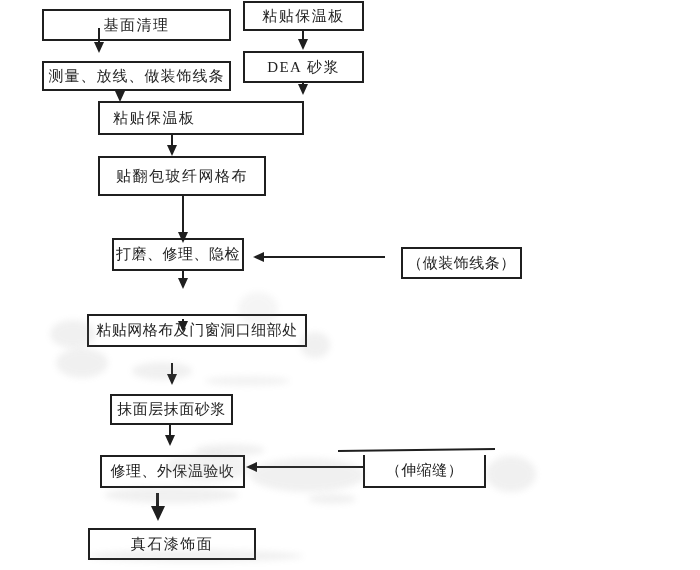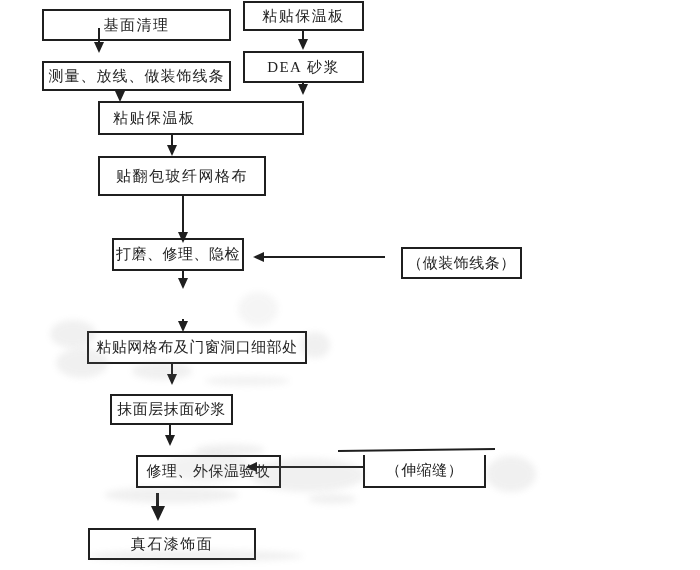--- a/index.html
+++ b/index.html
@@ -19,23 +19,23 @@
   .node.left-align { justify-content:flex-start; padding-left:13px; }
   
   .n1  { left:42px;  top:9px;   width:189px; height:32px; }
   .n2  { left:243px; top:1px;   width:121px; height:30px; }
   .n3  { left:42px;  top:61px;  width:189px; height:30px; letter-spacing:1px; }
   .n4  { left:243px; top:51px;  width:121px; height:32px; }
   .n5  { left:98px;  top:101px; width:206px; height:34px; }
   .n6  { left:98px;  top:156px; width:168px; height:40px; }
   .n7  { left:112px; top:238px; width:132px; height:33px; letter-spacing:0.5px; }
   .n8  { left:123px; top:289px; width:122px; height:31px; letter-spacing:0.5px; }
-  .n9  { left:87px;  top:331px; width:220px; height:33px; letter-spacing:0.5px; }
+  .n9  { left:87px;  top:314px; width:220px; height:33px; letter-spacing:0.5px; }
   .n10 { left:110px; top:394px; width:123px; height:31px; letter-spacing:0.5px; }
-  .n11 { left:100px; top:455px; width:145px; height:33px; letter-spacing:0.5px;margin-left:36px; }
+  .n11 { left:100px; top:455px; width:145px; height:33px; letter-spacing:0.5px; }
   .n12 { left:88px;  top:528px; width:168px; height:32px; }
   .n13 { left:385px; top:247px; width:121px; height:32px; letter-spacing:0.5px;margin-left:16px; }
   .n14 { left:363px; top:455px; width:123px; height:33px; border-top:none; letter-spacing:0.5px; }
   .topline {
     position:absolute; left:338px; top:448px; width:157px; height:2px;
     background:var(--ink); transform:rotate(-0.7deg); transform-origin:right center;
   }
   
   .vline,.hline { position:absolute; background:var(--ink); }
   .a1l  { left:98px;  top:28px;  width:2px; height:15px; }

